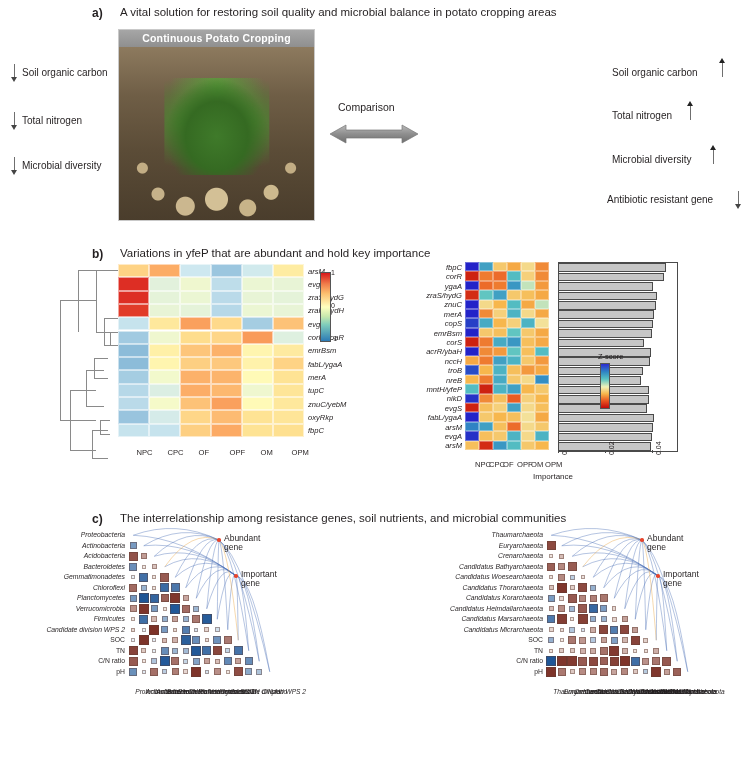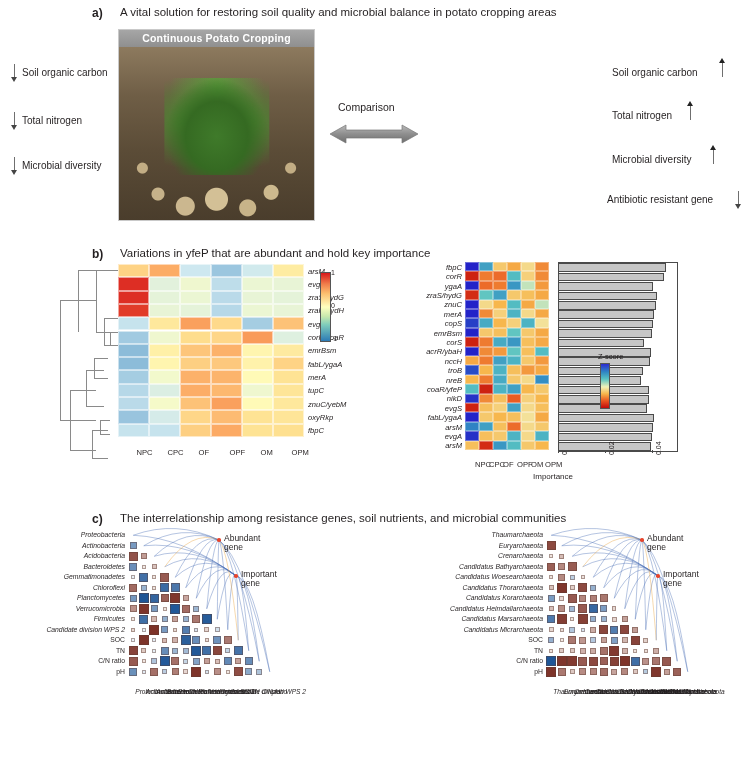--- a/index.html
+++ b/index.html
@@ -343,21 +343,21 @@
       <div class="cell" style="left: 112px; top: 134.8px; width: 14px; height: 9.4px; background: rgb(245, 200, 108); border-color: rgba(255, 255, 255, 0.35);"></div>
       <div class="cell" style="left: 126px; top: 134.8px; width: 14px; height: 9.4px; background: rgb(244, 217, 138); border-color: rgba(255, 255, 255, 0.35);"></div>
       <div class="cell" style="left: 140px; top: 134.8px; width: 14px; height: 9.4px; background: rgb(52, 142, 196); border-color: rgba(255, 255, 255, 0.35);"></div>
       <div class="hm-row-label" style="right: 288px; top: 135.6px;">nreB</div>
       <div class="cell" style="left: 70px; top: 144.2px; width: 14px; height: 9.4px; background: rgb(83, 188, 194); border-color: rgba(255, 255, 255, 0.35);"></div>
       <div class="cell" style="left: 84px; top: 144.2px; width: 14px; height: 9.4px; background: rgb(205, 34, 17); border-color: rgba(255, 255, 255, 0.35);"></div>
       <div class="cell" style="left: 98px; top: 144.2px; width: 14px; height: 9.4px; background: rgb(77, 179, 195); border-color: rgba(255, 255, 255, 0.35);"></div>
       <div class="cell" style="left: 112px; top: 144.2px; width: 14px; height: 9.4px; background: rgb(65, 160, 195); border-color: rgba(255, 255, 255, 0.35);"></div>
       <div class="cell" style="left: 126px; top: 144.2px; width: 14px; height: 9.4px; background: rgb(247, 183, 77); border-color: rgba(255, 255, 255, 0.35);"></div>
       <div class="cell" style="left: 140px; top: 144.2px; width: 14px; height: 9.4px; background: rgb(245, 200, 108); border-color: rgba(255, 255, 255, 0.35);"></div>
-      <div class="hm-row-label" style="right: 288px; top: 145px;">coaR/yfeP</div>
+      <div class="hm-row-label" style="right: 288px; top: 145px;">mntH/yfeP</div>
       <div class="cell" style="left: 70px; top: 153.6px; width: 14px; height: 9.4px; background: rgb(37, 49, 199); border-color: rgba(255, 255, 255, 0.35);"></div>
       <div class="cell" style="left: 84px; top: 153.6px; width: 14px; height: 9.4px; background: rgb(240, 138, 55); border-color: rgba(255, 255, 255, 0.35);"></div>
       <div class="cell" style="left: 98px; top: 153.6px; width: 14px; height: 9.4px; background: rgb(246, 191, 92); border-color: rgba(255, 255, 255, 0.35);"></div>
       <div class="cell" style="left: 112px; top: 153.6px; width: 14px; height: 9.4px; background: rgb(233, 92, 35); border-color: rgba(255, 255, 255, 0.35);"></div>
       <div class="cell" style="left: 126px; top: 153.6px; width: 14px; height: 9.4px; background: rgb(245, 208, 123); border-color: rgba(255, 255, 255, 0.35);"></div>
       <div class="cell" style="left: 140px; top: 153.6px; width: 14px; height: 9.4px; background: rgb(247, 183, 77); border-color: rgba(255, 255, 255, 0.35);"></div>
       <div class="hm-row-label" style="right: 288px; top: 154.4px;">nikD</div>
       <div class="cell" style="left: 70px; top: 163px; width: 14px; height: 9.4px; background: rgb(205, 34, 17); border-color: rgba(255, 255, 255, 0.35);"></div>
       <div class="cell" style="left: 84px; top: 163px; width: 14px; height: 9.4px; background: rgb(246, 191, 92); border-color: rgba(255, 255, 255, 0.35);"></div>
       <div class="cell" style="left: 98px; top: 163px; width: 14px; height: 9.4px; background: rgb(245, 208, 123); border-color: rgba(255, 255, 255, 0.35);"></div>

